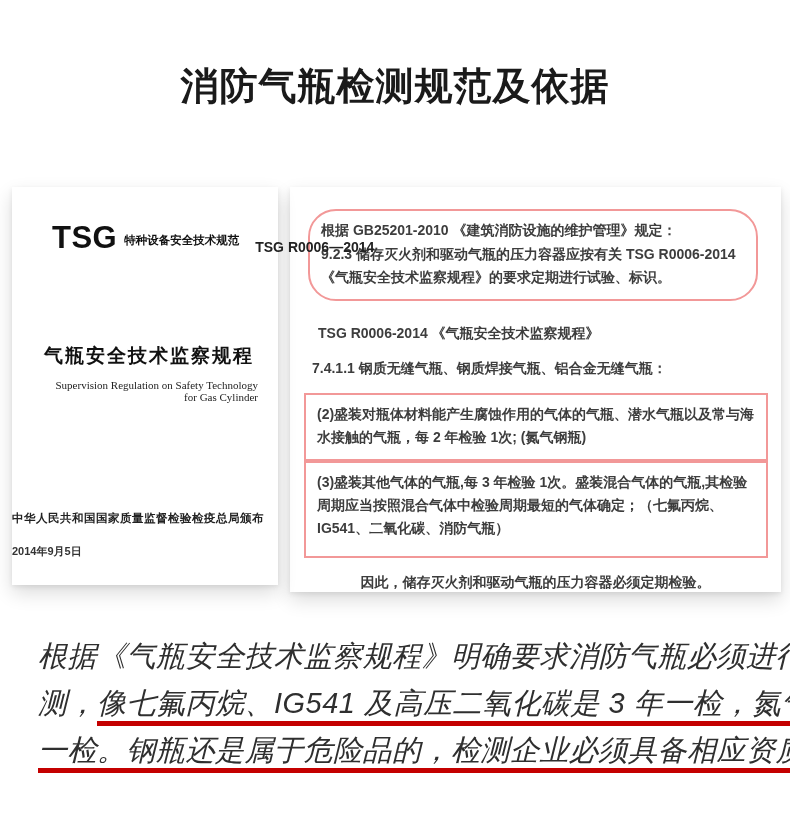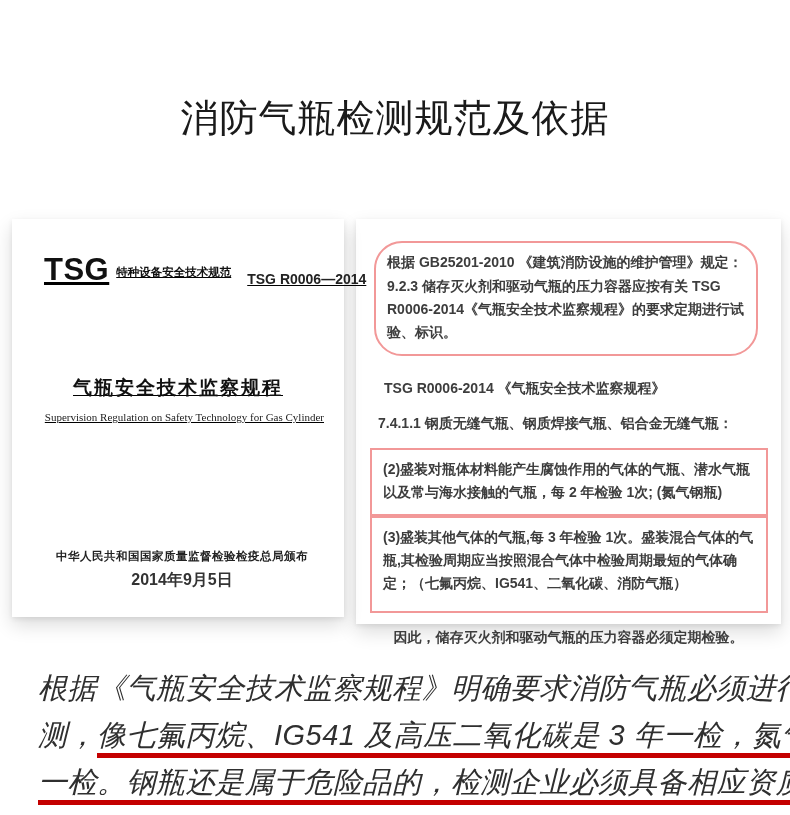--- a/index.html
+++ b/index.html
@@ -10,47 +10,45 @@
     font-family: "Liberation Sans", sans-serif;
     overflow: hidden;
   }
 
   
   .page-title {
     padding-top: 62px;
     text-align: center;
     font-size: 38px;
     line-height: 48px;
-    font-weight: normal;
+    font-weight: bold;
     color: #1a1a1a;
     letter-spacing: 1px;
-    margin-top: 32px;
   }
 
   
   .docs-row {
     display: flex;
     align-items: flex-start;
     gap: 12px;
     padding: 0 9px 0 12px;
     margin-top: 77px;
   }
 
   .doc-page {
     background: #ffffff;
     box-shadow: 0 8px 18px rgba(0,0,0,0.14), 0 2px 5px rgba(0,0,0,0.08);
   }
 
   
   .left-doc {
-    width: 332px; height: 398px;
+    width: 266px; height: 398px;
     position: relative;
-    padding: 34px 20px 0 20px;
+    padding: 34px 20px 0 28px;
     flex: 0 0 auto;
-    text-decoration: underline;
   }
   .tsg-header {
     display: flex;
     align-items: center;
     margin-left: 12px;
     white-space: nowrap;
   }
   .tsg-logo {
     font-size: 31px;
     font-weight: 900;
@@ -82,32 +80,32 @@
   }
   .cover-subtitle {
     margin-top: 10px;
     text-align: right;
     font-family: "Liberation Serif", serif;
     font-size: 11px;
     color: #222;
   }
   .cover-footer {
     position: absolute;
-    left: 8px; right: 0; bottom: 26px;
-    text-align: center;
+    left: 0; right: 0; bottom: 26px;
+    text-align: left;
   }
   .cover-publisher {
     font-size: 11.5px;
     font-weight: bold;
     color: #222;
     letter-spacing: 0.5px;
   }
   .cover-date {
-    margin-top: 6px;
-    font-size: 16px;
+    margin-top: 18px;
+    font-size: 11px;
     font-weight: bold;
     color: #333;
   }
 
   
   .right-doc {
     flex: 1 1 auto;
     height: 405px;
     padding: 22px 22px 0 22px;
     font-size: 14px;

